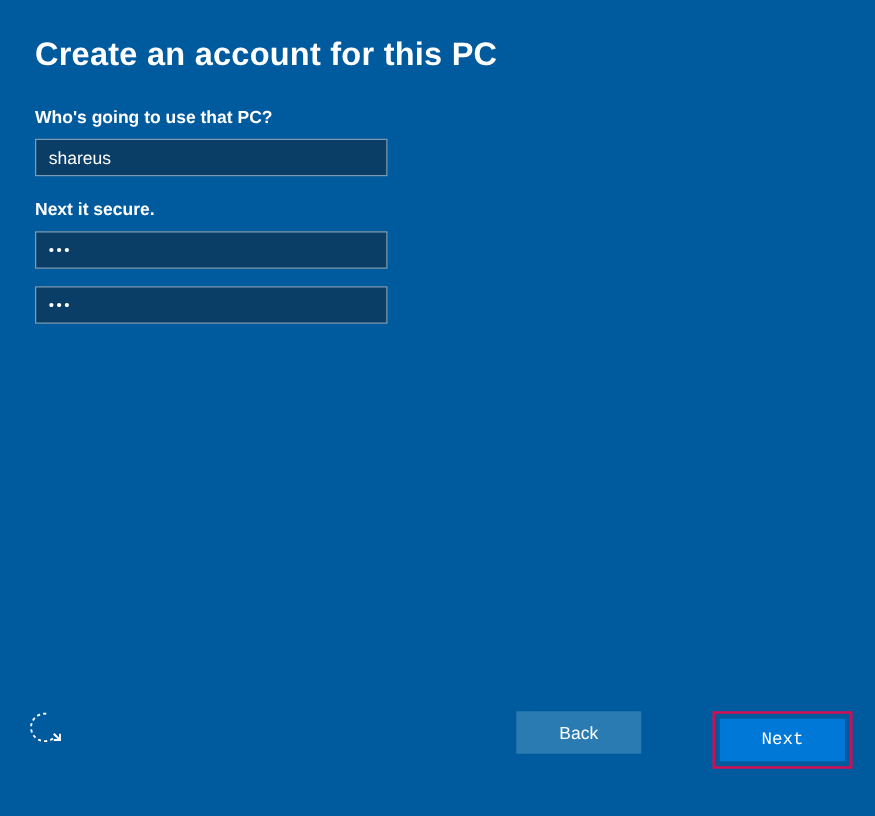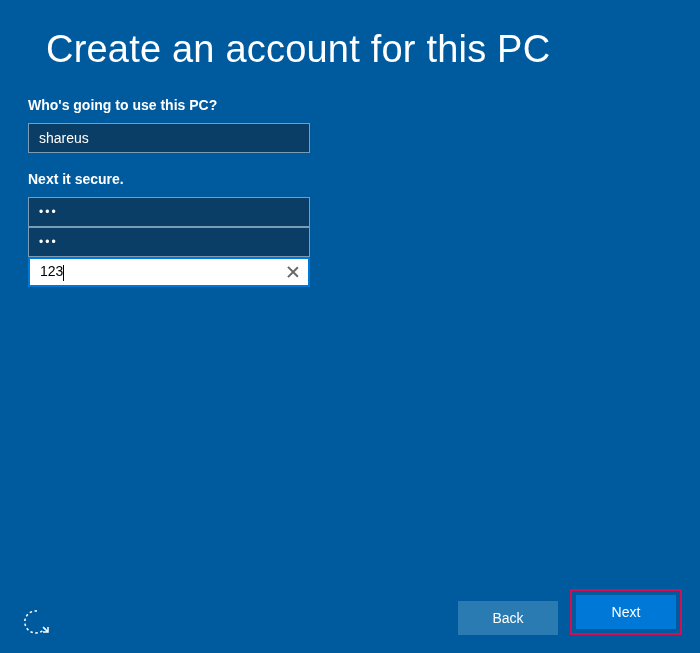--- a/index.html
+++ b/index.html
@@ -13,25 +13,24 @@
       height: 653px;
       background: #005a9e;
       color: #ffffff;
       position: relative;
       overflow: hidden;
     }
     .container {
       padding: 28px 28px 0 28px;
     }
     .title {
-      font-size: 38px;
-      font-weight: 400;
+      font-size: 26px;
+      font-weight: 700;
       margin-bottom: 26px;
       letter-spacing: 0.2px;
-      margin-left: 18px;
     }
     .subtitle {
       font-size: 14px;
       font-weight: 400;
       line-height: 1.4;
       margin-bottom: 28px;
       max-width: 640px;
     }
     .label {
       font-size: 14px;
@@ -44,20 +43,21 @@
     .input-box {
       width: 282px;
       height: 30px;
       border: 1px solid #7a9cb5;
       background: #0b3e66;
       color: #ffffff;
       font-size: 14px;
       padding: 0 10px;
       display: flex;
       align-items: center;
+      margin-bottom: 14px;
     }
     .input-box.dark {
       background: #0b3e66;
     }
     .input-box.light {
       background: #ffffff;
       color: #000000;
       border: 2px solid #0078d7;
       position: relative;
     }
@@ -102,22 +102,23 @@
       vertical-align: middle;
       margin-left: 0;
     }
     .bottom-bar {
       position: absolute;
       bottom: 0;
       left: 0;
       right: 0;
       height: 84px;
       display: flex;
-      align-items: flex-end;
+      align-items: flex-start;
       padding: 0 18px 18px 24px;
+      gap: 45px;
     }
     .ease-icon {
       width: 26px;
       height: 26px;
       cursor: pointer;
     }
     .spacer { flex: 1; }
     .btn {
       width: 100px;
       height: 34px;
@@ -135,48 +136,43 @@
       background: #0078d7;
     }
     .highlight-next {
       border: 2px solid #d40e52;
       padding: 4px;
       margin-left: 12px;
       display: inline-block;
     }
     .highlight-next .btn {
       margin-left: 0;
+      font-family: Liberation Mono, monospace;
     }
   </style>
 </head>
 <body>
 
 <div class="container">
   <h1 class="title">Create an account for this PC</h1>
 
   <div class="field-group">
-    <div class="label">Who's going to use this PC?</div>
+    <div class="label">Who's going to use that PC?</div>
     <div class="input-box dark">
       <span class="input-text">shareus</span>
     </div>
   </div>
 
   <div class="field-group">
     <div class="label">Next it secure.</div>
     <div class="input-box dark">
       <span class="input-text dots">•••</span>
     </div>
     <div class="input-box dark">
       <span class="input-text dots">•••</span>
-    </div>
-    <div class="input-box light">
-      <span class="input-text">
-        <span>123</span><span class="cursor"></span>
-      </span>
-      <span class="clear-x"></span>
     </div>
   </div>
 </div>
 
 <div class="bottom-bar">
   <svg class="ease-icon" viewBox="0 0 26 26">
     <path d="M 13 2 A 11 11 0 1 0 21 19" fill="none" stroke="#ffffff" stroke-width="1.5" stroke-dasharray="2.5 2.5"></path>
     <path d="M 19 18 L 24 23 M 24 18 L 24 23 L 19 23" fill="none" stroke="#ffffff" stroke-width="1.5"></path>
   </svg>
   <div class="spacer"></div>

